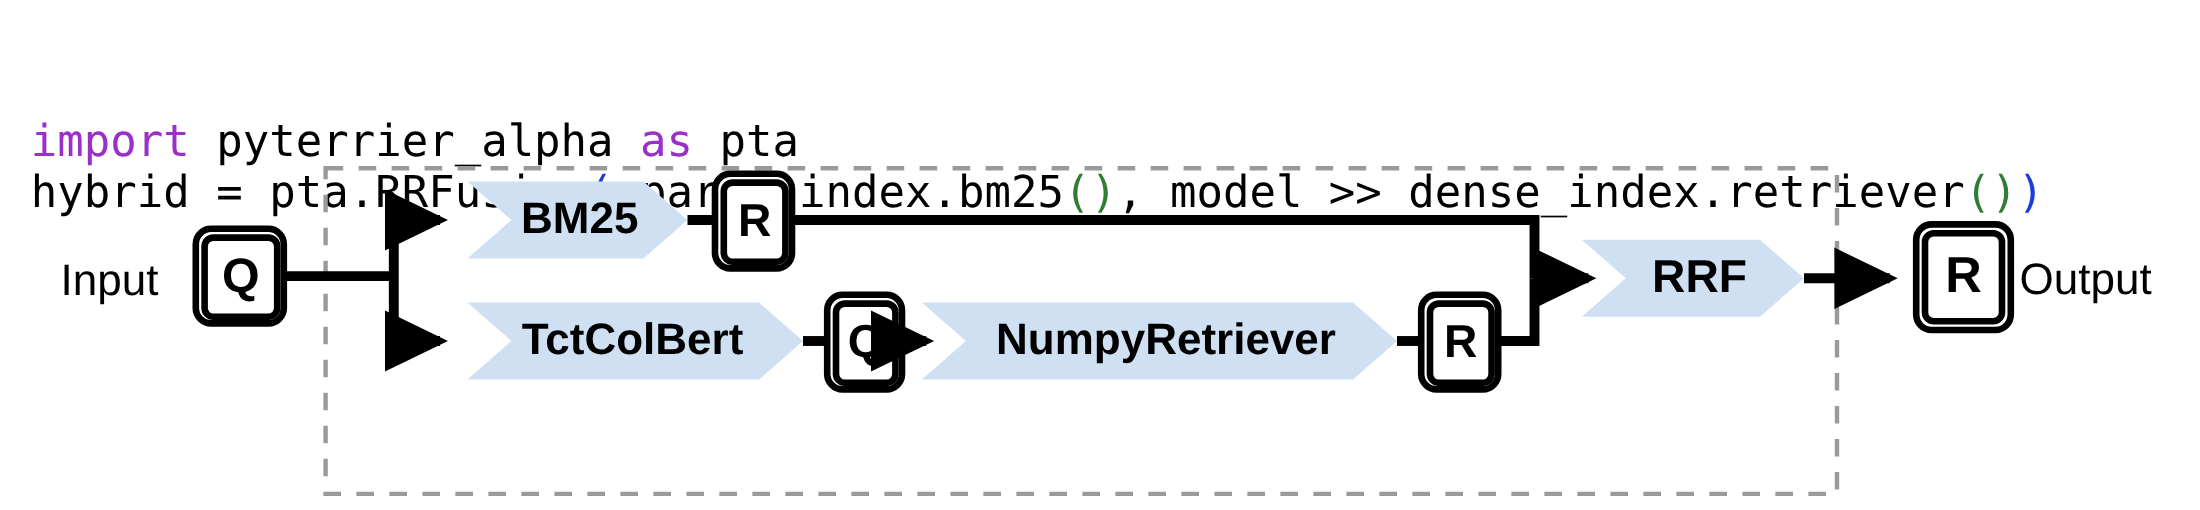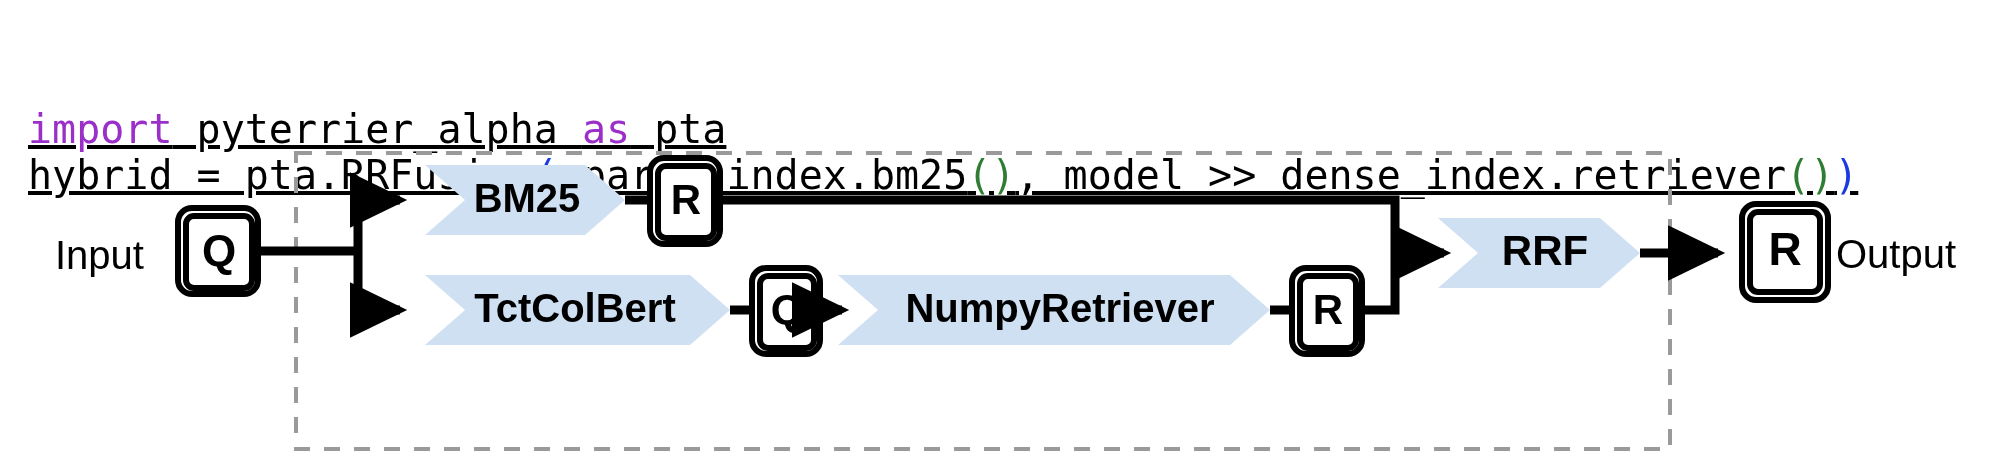--- a/index.html
+++ b/index.html
@@ -18,21 +18,21 @@
     position: absolute;
     left: 28px;
     top: 14px;
     font-family: "DejaVu Sans Mono", "Liberation Mono", monospace;
     font-size: 40px;
     line-height: 46px;
     letter-spacing: 0px;
     white-space: pre;
     color: #000000;
   }
-  #code-block .line { display: block; white-space: pre; text-decoration: underline; }
+  #code-block .line { display: block; white-space: pre; }
   .tok-kw     { color: #9b30c9; }
   .tok-plain  { color: #000000; }
   .tok-paren-blue  { color: #1a3be0; }
   .tok-paren-green { color: #2e7d32; }
 
   
   #diagram {
     position: absolute;
     left: 0; top: 140px;
     width: 2000px; height: 324px;

